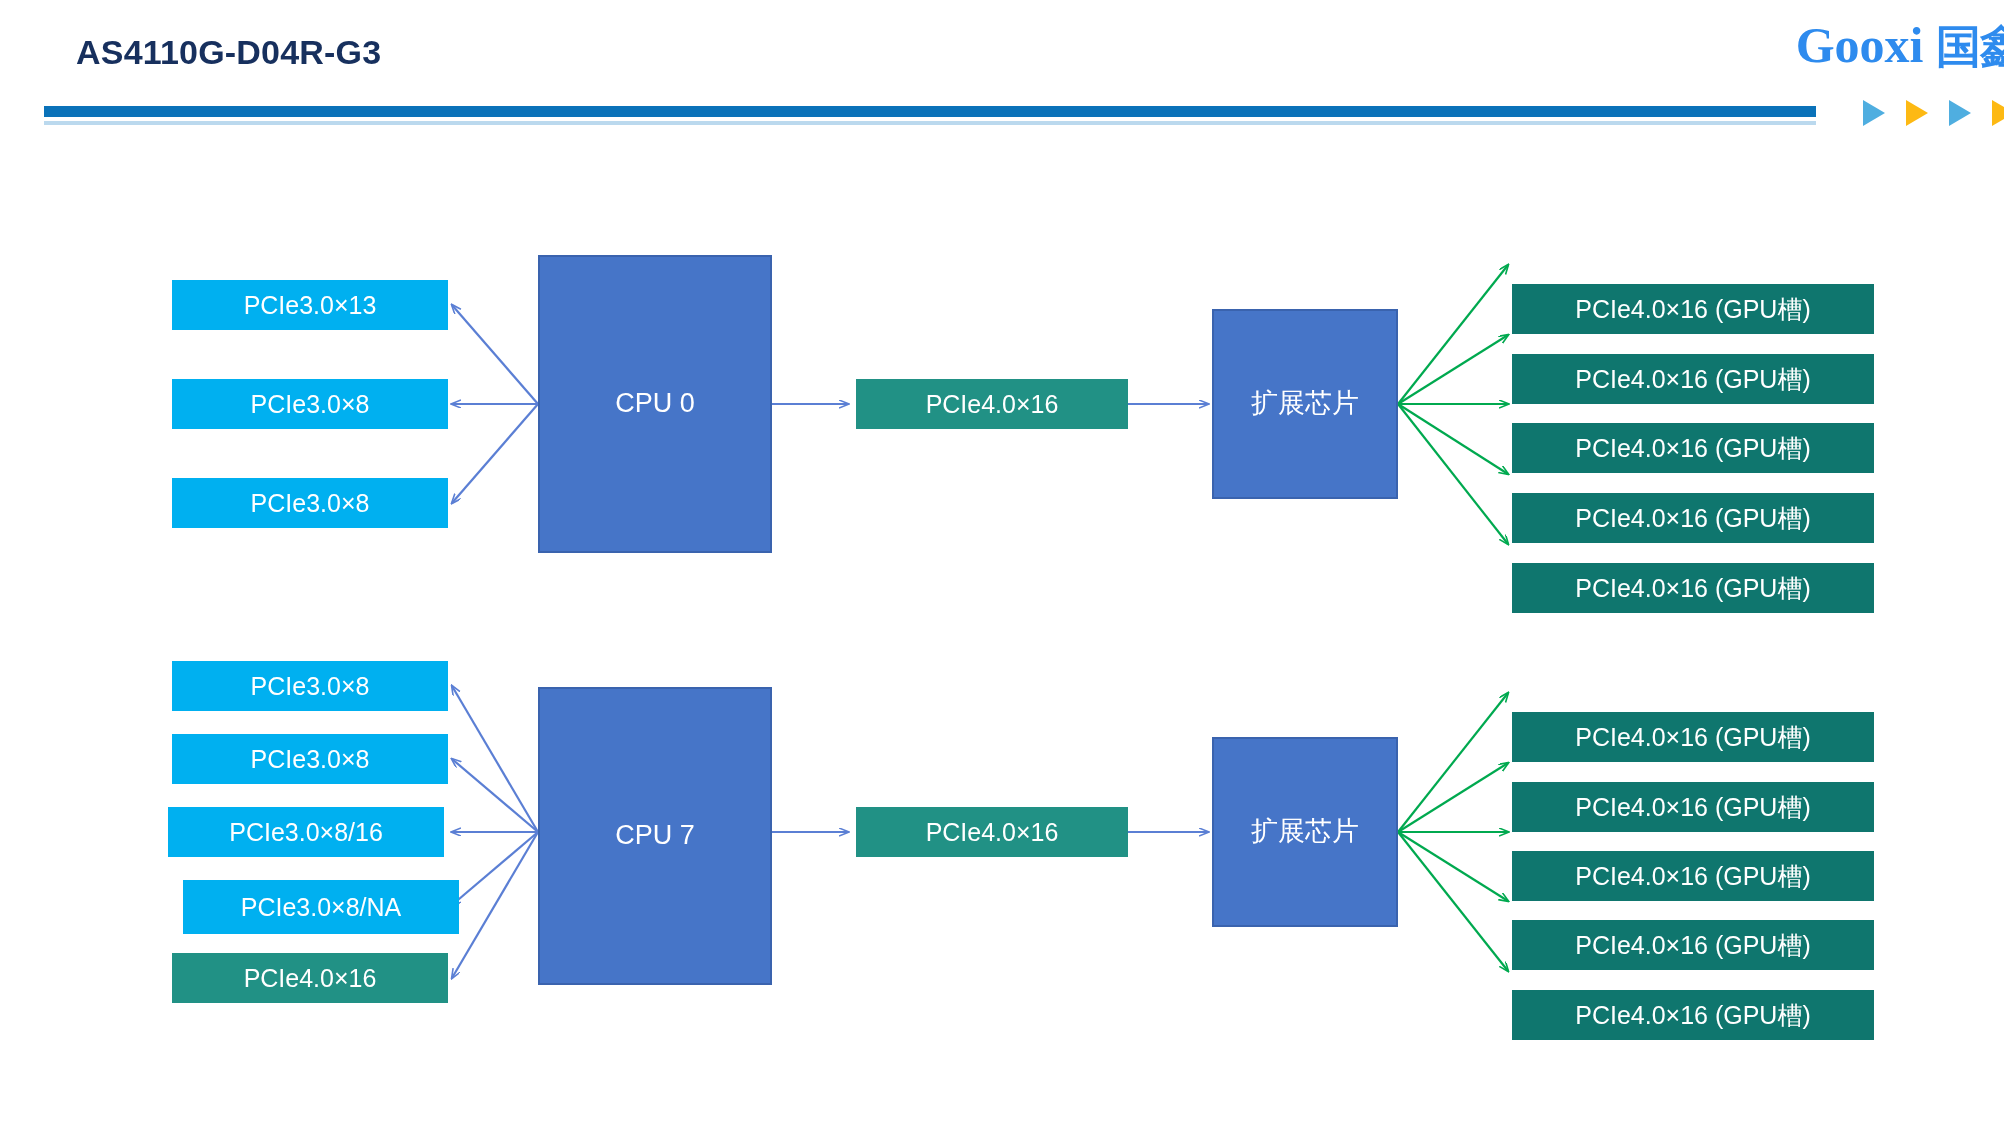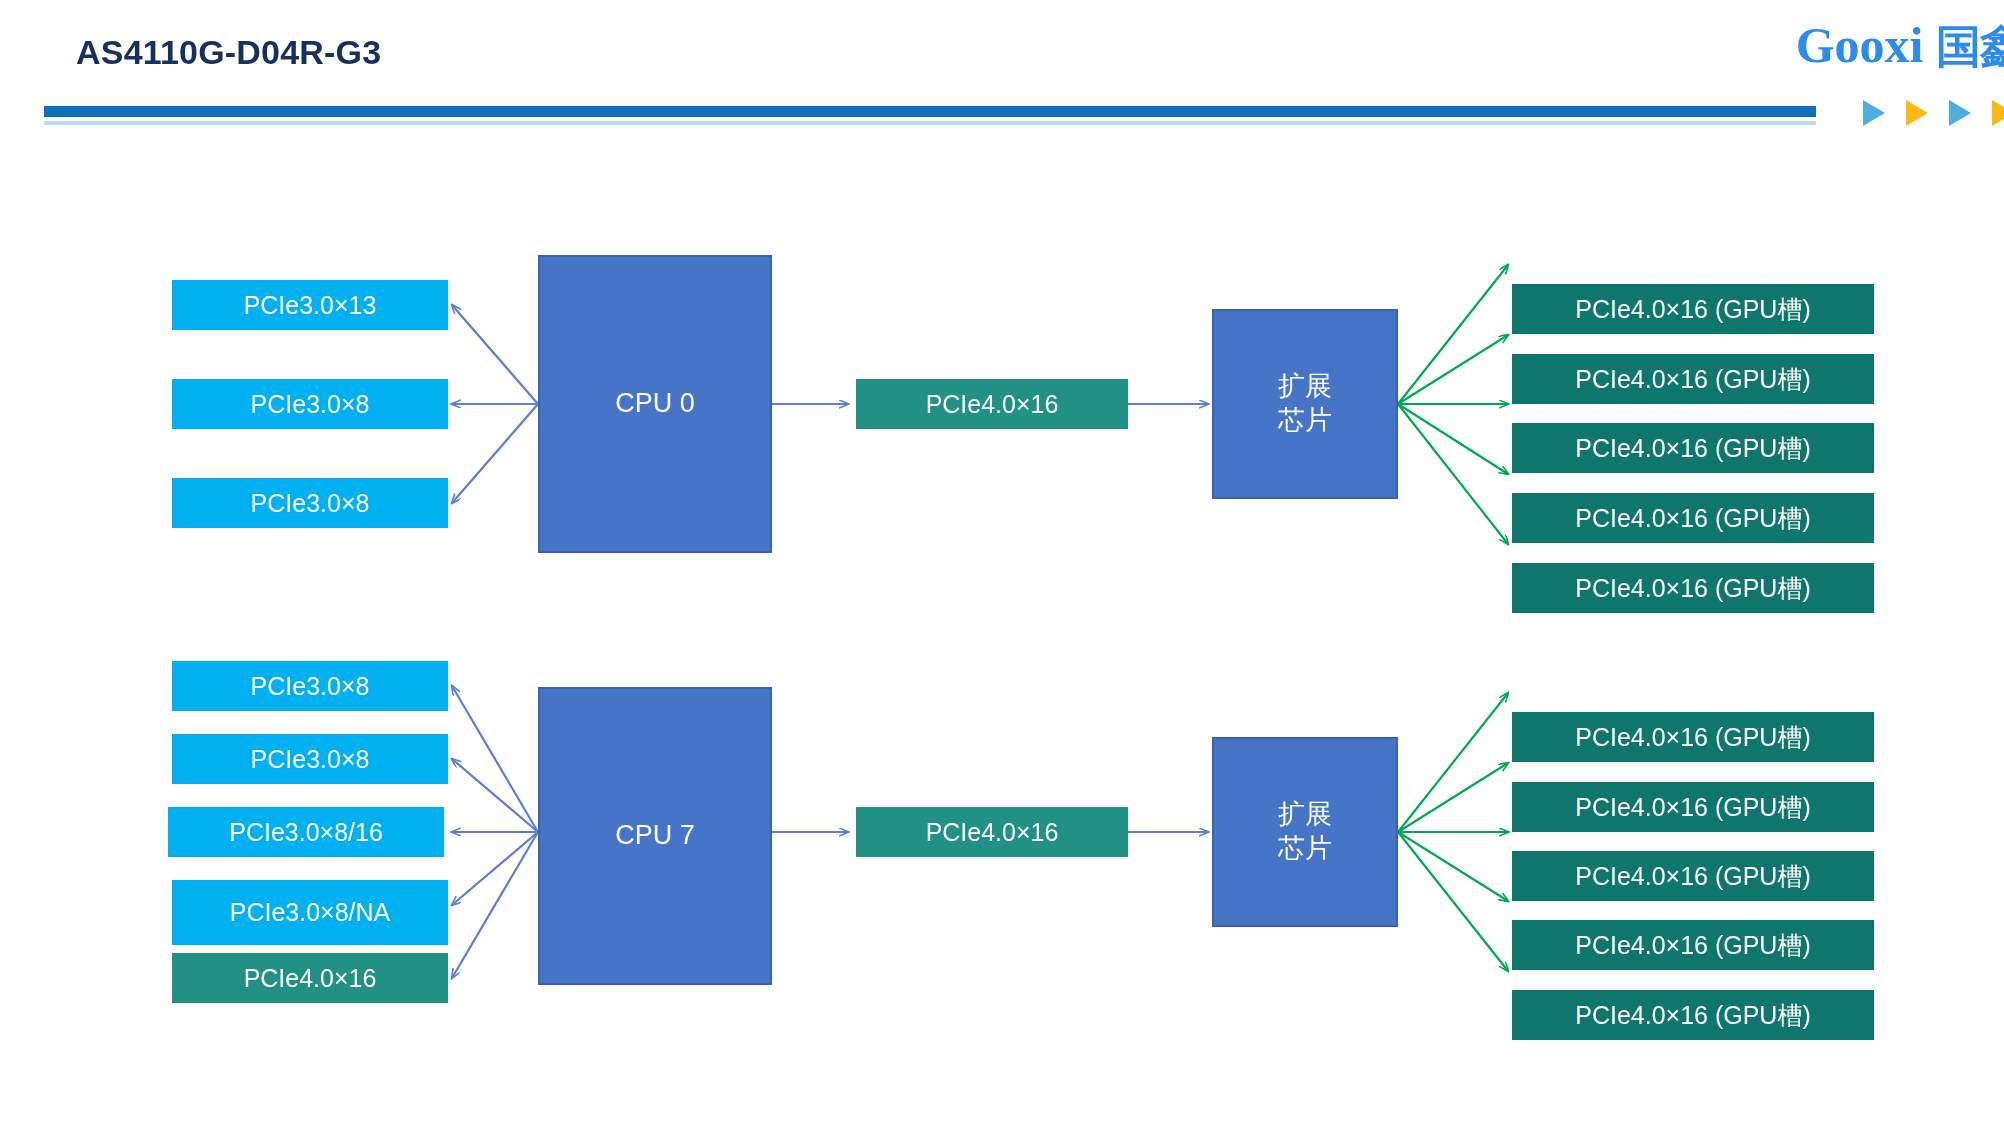--- a/index.html
+++ b/index.html
@@ -132,21 +132,21 @@
   }
   .node-cpu {
     background: #4675C8;
     border: 2px solid #3A63AE;
     font-size: 27px;
   }
   .node-switch {
     background: #4675C8;
     border: 2px solid #3A63AE;
     font-size: 27px;
-    flex-direction: column;
+    flex-direction: row;
     line-height: 1.25;
   }
 </style>
 </head>
 <body>
 
 <div id="header">
   <div id="page-title">AS4110G-D04R-G3</div>
   <div id="header-rule-thick"></div>
   <div id="header-rule-thin"></div>
@@ -254,21 +254,21 @@
 
   <div class="node node-pcie3" style="left:172px; top:661px; width:276px; height:50px;">
     <span>PCIe3.0×8</span>
   </div>
   <div class="node node-pcie3" style="left:172px; top:734px; width:276px; height:50px;">
     <span>PCIe3.0×8</span>
   </div>
   <div class="node node-pcie3" style="left:168px; top:807px; width:276px; height:50px;">
     <span>PCIe3.0×8/16</span>
   </div>
-  <div class="node node-pcie3" style="left:172px; top:880px; width:276px; height:65px;">
+  <div class="node node-pcie3" style="left:183px; top:880px; width:276px; height:54px;">
     <span>PCIe3.0×8/NA</span>
   </div>
   <div class="node node-pcie4-teal" style="left:172px; top:953px; width:276px; height:50px;">
     <span>PCIe4.0×16</span>
   </div>
 
   <div class="node node-cpu" style="left:538px; top:687px; width:234px; height:298px;">
     <span>CPU 7</span>
   </div>
 

